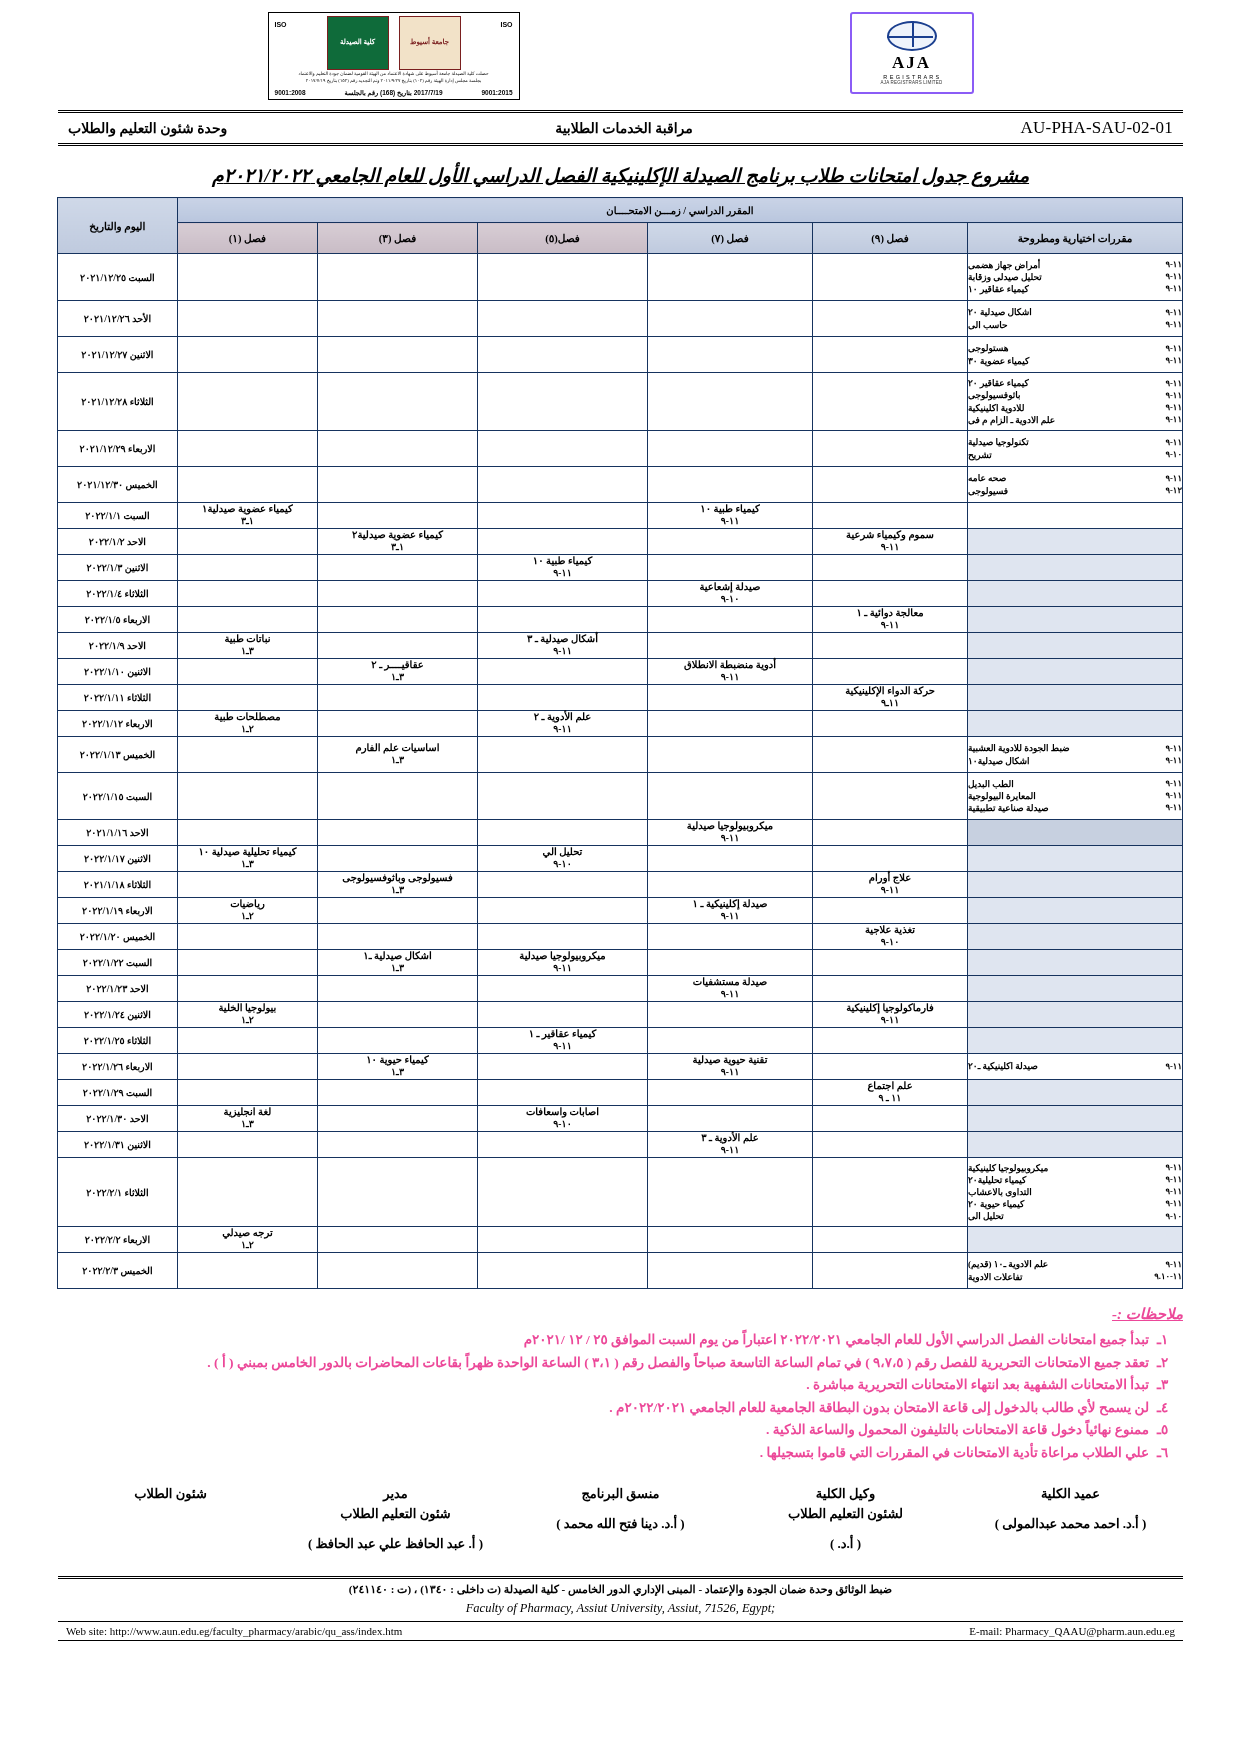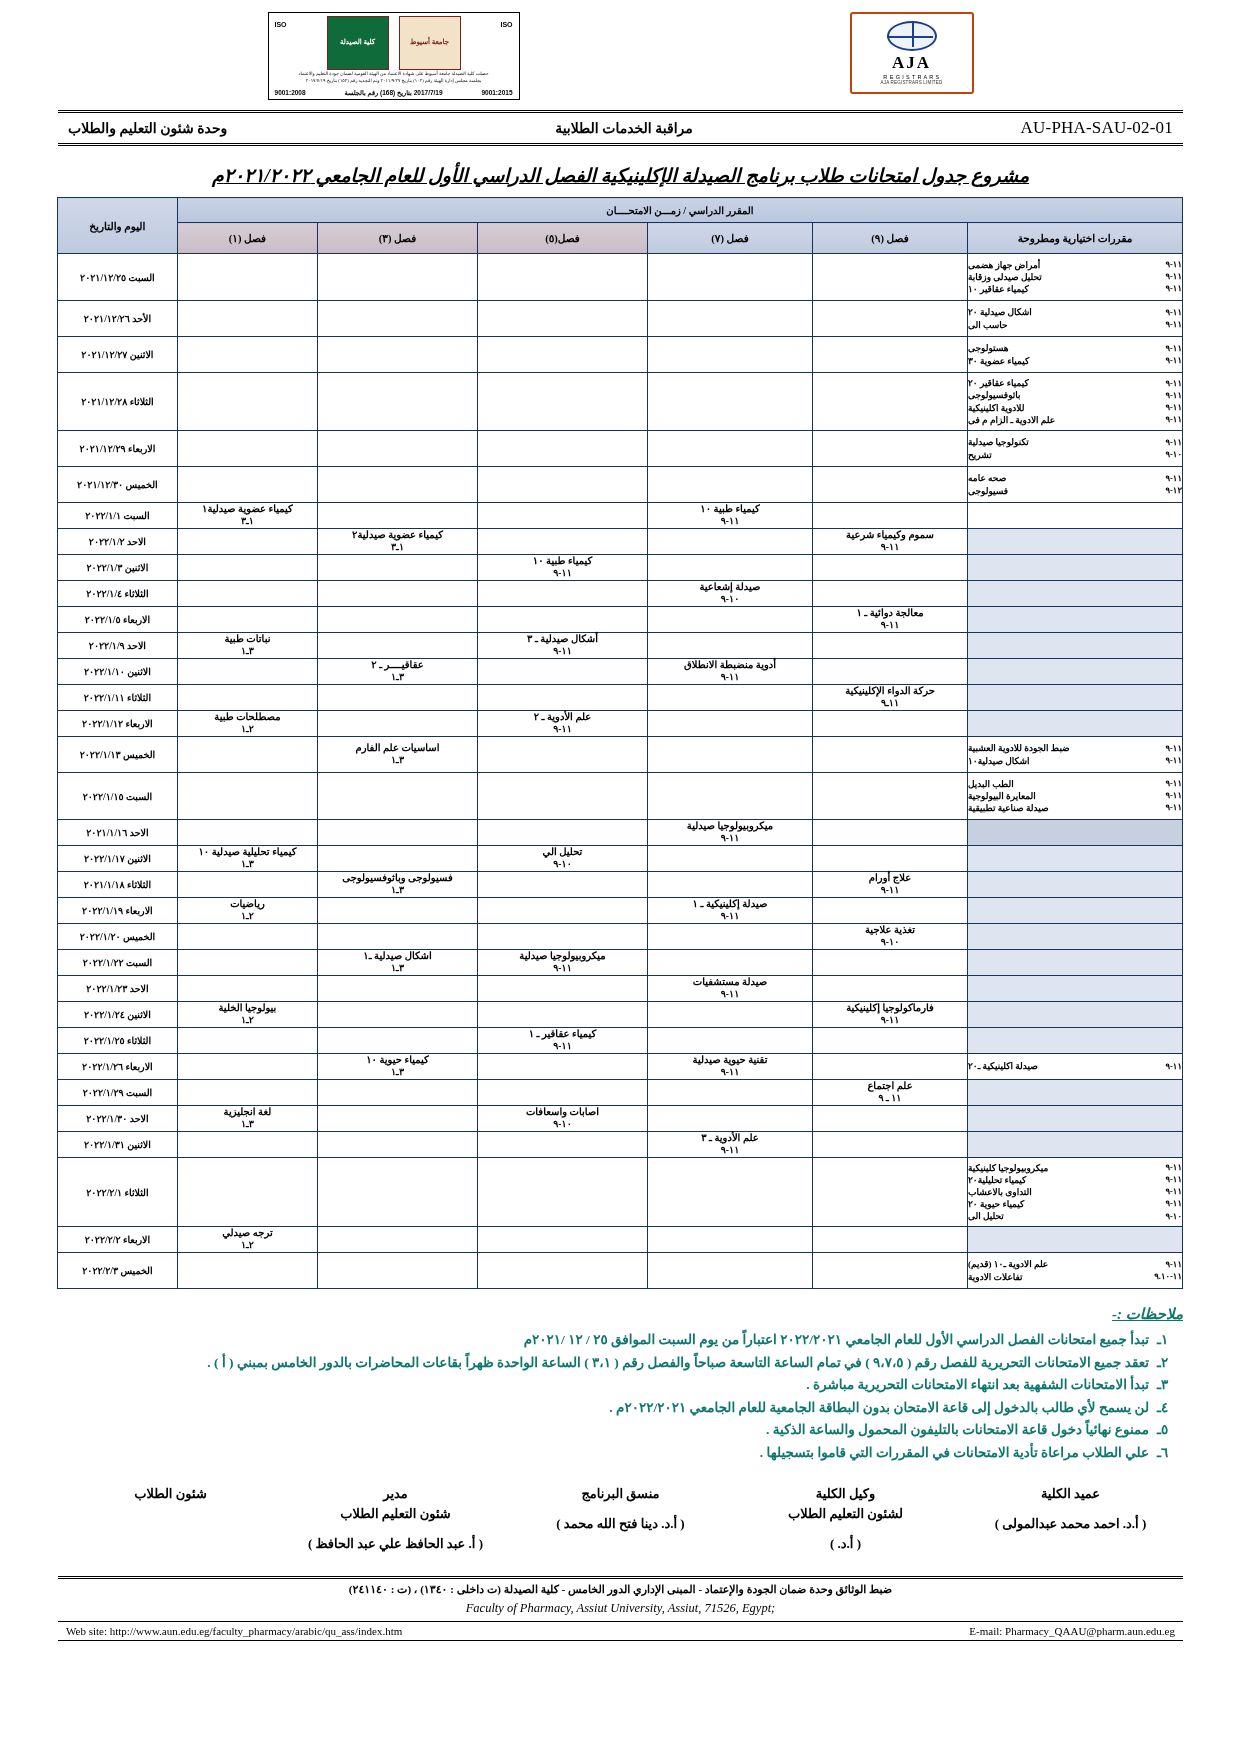--- a/index.html
+++ b/index.html
@@ -7,21 +7,21 @@
   body{
     width:1241px;
     font-family:"Liberation Serif", "DejaVu Serif", serif;
     color:#000;
     -webkit-font-smoothing:none;
   }
   .page{width:1241px;min-height:1754px;position:relative;box-sizing:border-box;padding:0;}
 
   
   .logo-row{display:flex;align-items:flex-start;justify-content:center;gap:330px;padding:12px 0 4px;}
-  .logo-aja{width:120px;height:78px;border:2px solid #c2410c;border-radius:3px;display:flex;flex-direction:column;
+  .logo-aja{width:120px;height:78px;border:2px solid #8b5cf6;border-radius:3px;display:flex;flex-direction:column;
     align-items:center;justify-content:center;position:relative;background:#fff;}
   .logo-aja .globe{width:46px;height:26px;border:2px solid #1b3f8f;border-radius:50%;position:relative;background:#eef3fb;}
   .logo-aja .globe:before{content:"";position:absolute;left:50%;top:-2px;width:2px;height:26px;background:#1b3f8f;}
   .logo-aja .globe:after{content:"";position:absolute;top:50%;left:-2px;width:46px;height:2px;background:#1b3f8f;}
   .logo-aja .aja-txt{font-family:"Liberation Serif",serif;font-weight:bold;font-size:17px;letter-spacing:2px;margin-top:2px;}
   .logo-aja .aja-sub{font-size:5.5px;letter-spacing:.4px;margin-top:1px;font-family:"Liberation Sans",sans-serif;}
   .logo-aja .aja-sub2{font-size:4.5px;letter-spacing:.2px;font-family:"Liberation Sans",sans-serif;color:#333;}
 
   .logo-uni{width:250px;height:86px;border:1px solid #000;display:flex;flex-direction:column;align-items:center;
     justify-content:flex-start;background:#fff;position:relative;overflow:hidden;}
@@ -62,21 +62,21 @@
   td.cell .nm{display:block;}
   td.cell .tm{display:block;font-size:9.5px;}
   td.datec{text-align:center;font-size:9.5px;font-weight:bold;white-space:nowrap;}
   td.elec{padding:2px 6px 2px 4px;font-size:9px;font-weight:bold;}
   td.elec .ln{display:flex;justify-content:space-between;align-items:center;line-height:1.35;}
   td.elec .ln .t{direction:ltr;font-size:8.5px;}
   td.shade{background:#dfe5f0;}
   td.shade2{background:#c7d0e0;}
 
   
-  .notes{margin:16px 58px 0;color:#0f766e;}
+  .notes{margin:16px 58px 0;color:#ec4899;}
   .notes h3{margin:0 0 6px;font-size:15px;font-weight:bold;font-style:italic;text-decoration:underline;text-align:right;}
   .notes ol{list-style:none;margin:0;padding:0;}
   .notes li{display:flex;gap:8px;justify-content:flex-start;font-size:13.5px;font-weight:bold;line-height:1.6;
     margin-bottom:1px;direction:rtl;}
   .notes li .num{flex:0 0 auto;width:26px;text-align:left;}
   .notes li .txt{flex:1 1 auto;text-align:right;}
 
   
   .sigs{margin:20px 58px 0;display:flex;justify-content:space-between;text-align:center;font-size:13px;font-weight:bold;}
   .sigs .col{flex:1;}

